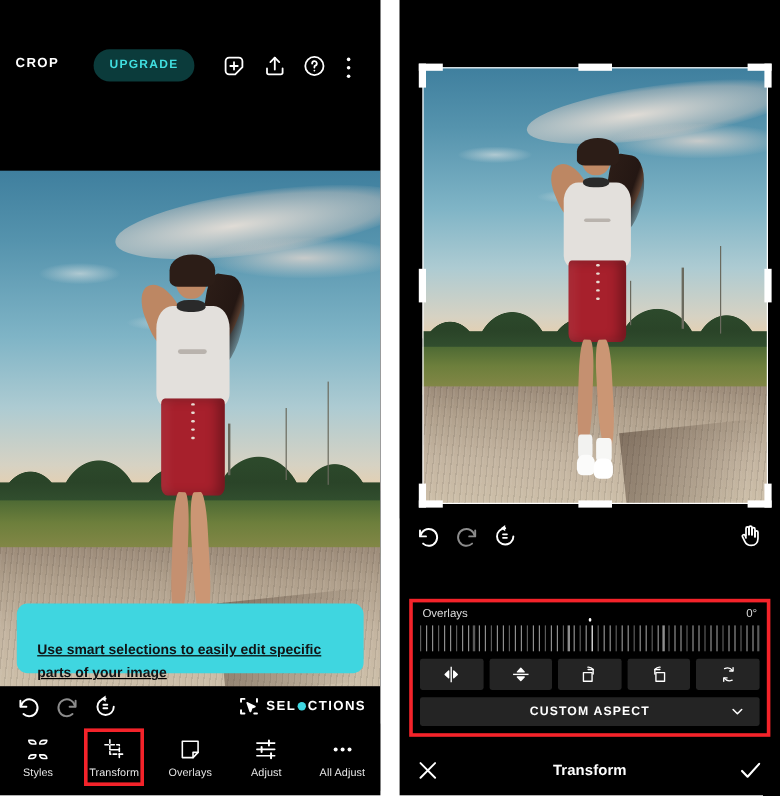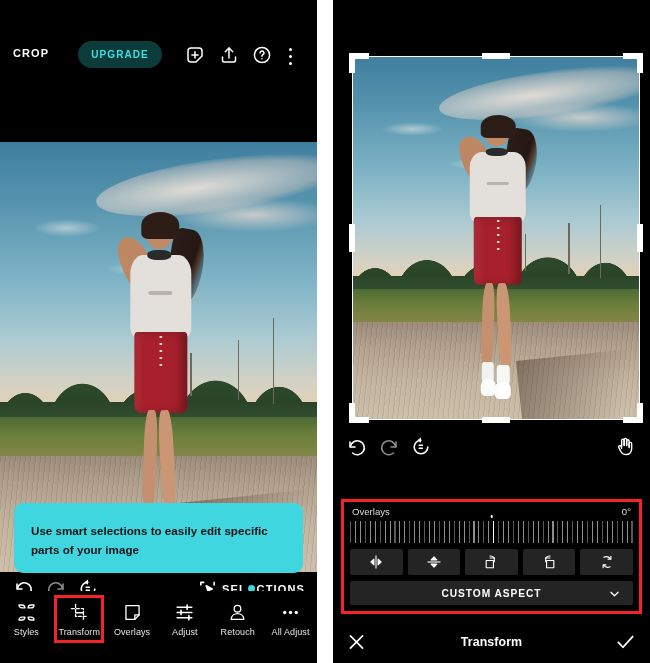--- a/index.html
+++ b/index.html
@@ -88,36 +88,36 @@
   .f-btns{position:absolute;left:49%;top:36%;width:2.4px;height:22%;}
   .f-btns i{display:block;width:2.4px;height:2.4px;border-radius:50%;background:#e7dcd2;margin-bottom:4.6px;}
   .f-legL{position:absolute;left:33%;top:58%;width:13%;height:32%;background:#c59070;border-radius:30% 30% 40% 40%;transform:rotate(2deg);}
   .f-legR{position:absolute;left:50%;top:58%;width:14%;height:32%;background:#cb9674;border-radius:30% 30% 40% 40%;transform:rotate(-3deg);}
   .f-sockL{position:absolute;left:33%;top:86%;width:13%;height:7%;background:#f2f2f0;border-radius:20%;}
   .f-sockR{position:absolute;left:49%;top:87%;width:14%;height:7%;background:#f7f7f5;border-radius:20%;}
   .f-shoeL{position:absolute;left:32%;top:92%;width:16%;height:6%;background:#fbfbfa;border-radius:40% 40% 30% 30%;}
   .f-shoeR{position:absolute;left:47%;top:93%;width:17%;height:6%;background:#ffffff;border-radius:40% 40% 30% 30%;}
 
   
-  .tooltip{position:absolute;left:14px;top:503px;width:289px;height:70px;background:#3fd6e0;border-radius:9px;
-           box-sizing:border-box;padding:18px 17px;}
+  .tooltip{position:absolute;left:14px;top:503px;width:289px;height:48px;background:#3fd6e0;border-radius:9px;
+           box-sizing:border-box;padding:29px 17px;text-decoration:underline;}
   .tooltip p{margin:0;color:#111315;font-size:11.6px;font-weight:700;line-height:1.68;letter-spacing:.02px;}
 
   
   .undo-row{position:absolute;left:0;top:575px;width:100%;height:32px;}
   .ur-ic{position:absolute;top:2px;width:24px;height:24px;}
   .ur-ic svg{width:24px;height:24px;display:block;}
   .ur1{left:12px;} .ur2{left:44px;} .ur3{left:76px;}
   .sel-badge{position:absolute;right:12px;top:3px;height:21px;display:flex;align-items:center;gap:5px;}
   .sel-badge .sel-ic{width:19px;height:19px;}
   .sel-badge .sel-tx{font-size:11px;font-weight:700;letter-spacing:1.15px;color:#ffffff;display:flex;align-items:center;}
   .sel-dot{display:inline-block;width:7px;height:7px;border-radius:50%;background:#3fd6e0;margin:0 1.4px;}
 
   
-  .bottom-nav{position:absolute;left:0;bottom:16px;width:100%;height:56px;background:#000;display:flex;}
+  .bottom-nav{position:absolute;left:0;bottom:4px;width:100%;height:56px;background:#000;display:flex;}
   .nav-item{flex:1;display:flex;flex-direction:column;align-items:center;justify-content:center;gap:4px;position:relative;}
   .nav-item svg{width:21px;height:21px;display:block;}
   .nav-item .nav-lb{font-size:9px;color:#e6e6e6;letter-spacing:.1px;}
   .nav-hl{position:absolute;left:50%;top:4px;transform:translateX(-50%);width:50px;height:48px;border:3px solid #f4232a;box-sizing:border-box;}
 
   
   .r-stage{position:absolute;left:0;top:0;width:100%;height:432px;background:#000;}
   .crop-wrap{position:absolute;left:19px;top:56px;width:288px;height:364px;}
   .crop-img{position:absolute;inset:0;overflow:hidden;}
   .crop-frame{position:absolute;inset:0;border:1.6px solid #ffffff;box-sizing:border-box;pointer-events:none;}
@@ -319,27 +319,20 @@
       </div>
 
       <div class="nav-item">
         <svg viewBox="0 0 24 24" fill="none" stroke="#ffffff" stroke-width="1.5" stroke-linecap="round">
           <path d="M3.5 6h17M3.5 12h17M3.5 18h17"></path>
           <path d="M15 3.6v4.8M8 9.6v4.8M17 15.6v4.8" stroke-width="1.9"></path>
         </svg>
         <span class="nav-lb">Adjust</span>
       </div>
 
-      <div class="nav-item">
-        <svg viewBox="0 0 24 24" fill="none" stroke="#ffffff" stroke-width="1.5" stroke-linecap="round" stroke-linejoin="round">
-          <circle cx="12" cy="7.6" r="3.8"></circle>
-          <path d="M4.8 19.8c0-4 3.2-6.6 7.2-6.6s7.2 2.6 7.2 6.6z"></path>
-        </svg>
-        <span class="nav-lb">Retouch</span>
-      </div>
 
       <div class="nav-item">
         <svg viewBox="0 0 24 24" fill="#ffffff">
           <circle cx="5.4" cy="12" r="1.9"></circle>
             <circle cx="12" cy="12" r="1.9"></circle>
             <circle cx="18.6" cy="12" r="1.9"></circle>
         </svg>
         <span class="nav-lb">All Adjust</span>
       </div>
     </div>

